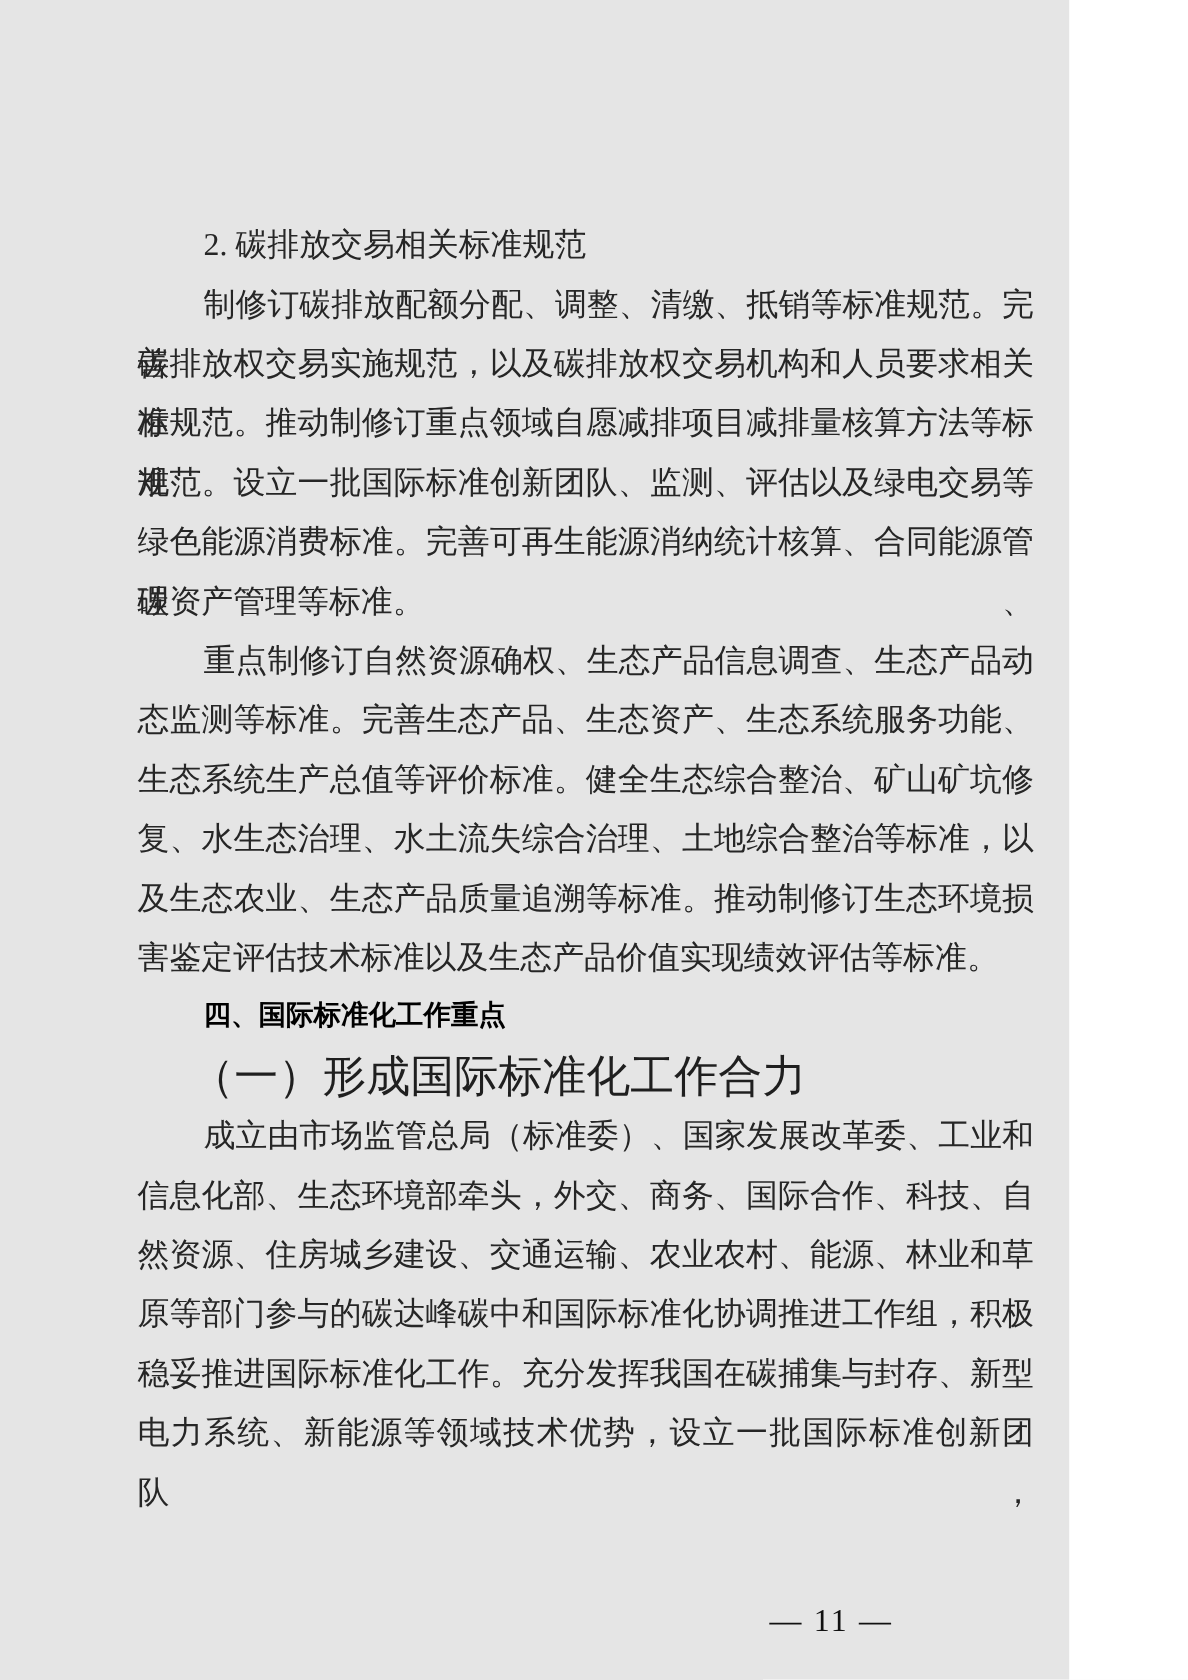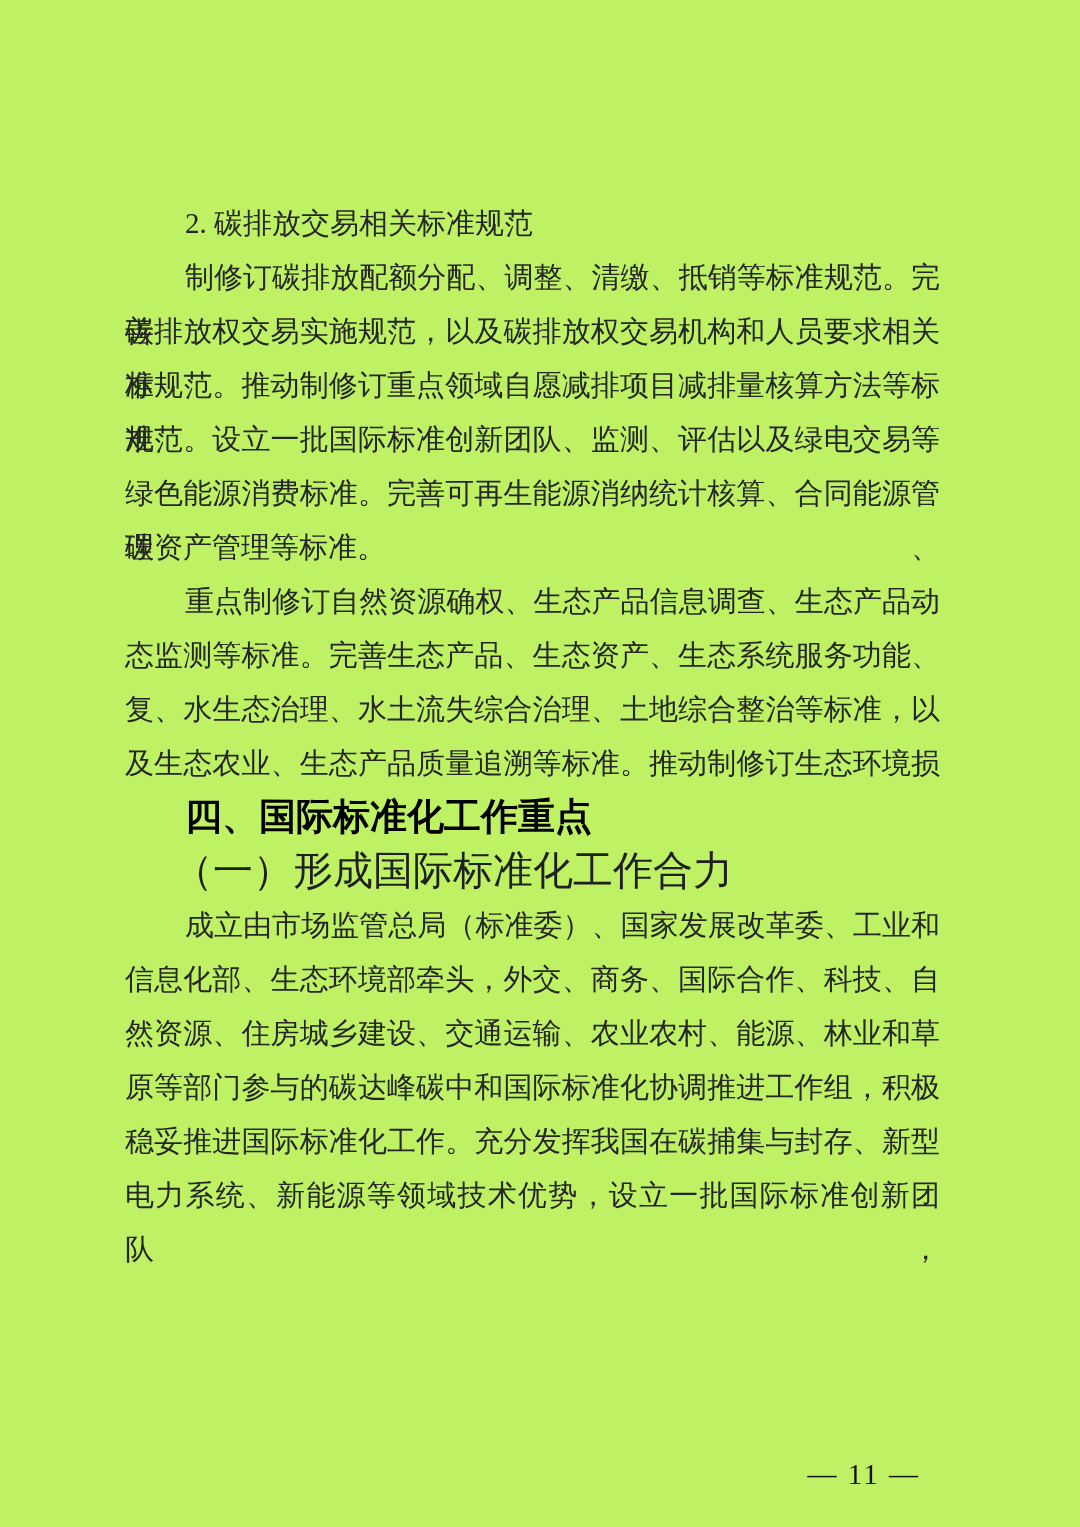--- a/index.html
+++ b/index.html
@@ -2,23 +2,23 @@
 <html><head>
 <meta charset="utf-8">
 <style>
   html, body {
     margin: 0;
     padding: 0;
     background: #ffffff;
   }
   .page {
     position: relative;
-    width: 1080px;
+    width: 972px;
     height: 1527px;
-    background: #bef264;
+    background: #e5e5e5;
     overflow: hidden;
     font-family: "Liberation Serif", "DejaVu Serif", serif;
   }
   .text-block {
     position: absolute;
     left: 125px;
     top: 196px;
     width: 815px;
   }
   .line {
@@ -32,23 +32,23 @@
   .justify {
     white-space: normal;
     text-align: justify;
     text-align-last: justify;
     text-justify: inter-character;
   }
   .indent {
     text-indent: 60px;
   }
   .h1 {
-    font-family: Liberation Serif, serif;
+    font-family: Liberation Mono, monospace;
     font-weight: bold;
-    font-size: 37px;
+    font-size: 25px;
     color: #000000;
     text-indent: 60px;
   }
   .h2 {
     font-size: 40px;
     color: #1f1f1f;
     text-indent: 48px;
   }
   .sub {
     text-indent: 60px;
@@ -71,22 +71,24 @@
   <div class="text-block">
     <div class="line sub">2. 碳排放交易相关标准规范</div>
     <div class="line justify indent">制修订碳排放配额分配、调整、清缴、抵销等标准规范。完善</div>
     <div class="line justify">碳排放权交易实施规范，以及碳排放权交易机构和人员要求相关标</div>
     <div class="line justify">准规范。推动制修订重点领域自愿减排项目减排量核算方法等标准</div>
     <div class="line justify">规范。设立一批国际标准创新团队、监测、评估以及绿电交易等</div>
     <div class="line justify">绿色能源消费标准。完善可再生能源消纳统计核算、合同能源管理、</div>
     <div class="line">碳资产管理等标准。</div>
     <div class="line justify indent">重点制修订自然资源确权、生态产品信息调查、生态产品动</div>
     <div class="line justify">态监测等标准。完善生态产品、生态资产、生态系统服务功能、</div>
+    <div class="line justify">生态系统生产总值等评价标准。健全生态综合整治、矿山矿坑修</div>
     <div class="line justify">复、水生态治理、水土流失综合治理、土地综合整治等标准，以</div>
     <div class="line justify">及生态农业、生态产品质量追溯等标准。推动制修订生态环境损</div>
+    <div class="line">害鉴定评估技术标准以及生态产品价值实现绩效评估等标准。</div>
     <div class="line h1">四、国际标准化工作重点</div>
     <div class="line h2">（一）形成国际标准化工作合力</div>
     <div class="line justify indent">成立由市场监管总局（标准委）、国家发展改革委、工业和</div>
     <div class="line justify">信息化部、生态环境部牵头，外交、商务、国际合作、科技、自</div>
     <div class="line justify">然资源、住房城乡建设、交通运输、农业农村、能源、林业和草</div>
     <div class="line justify">原等部门参与的碳达峰碳中和国际标准化协调推进工作组，积极</div>
     <div class="line justify">稳妥推进国际标准化工作。充分发挥我国在碳捕集与封存、新型</div>
     <div class="line justify">电力系统、新能源等领域技术优势，设立一批国际标准创新团队，</div>
   </div>
   <div class="page-number">— 11 —</div>

